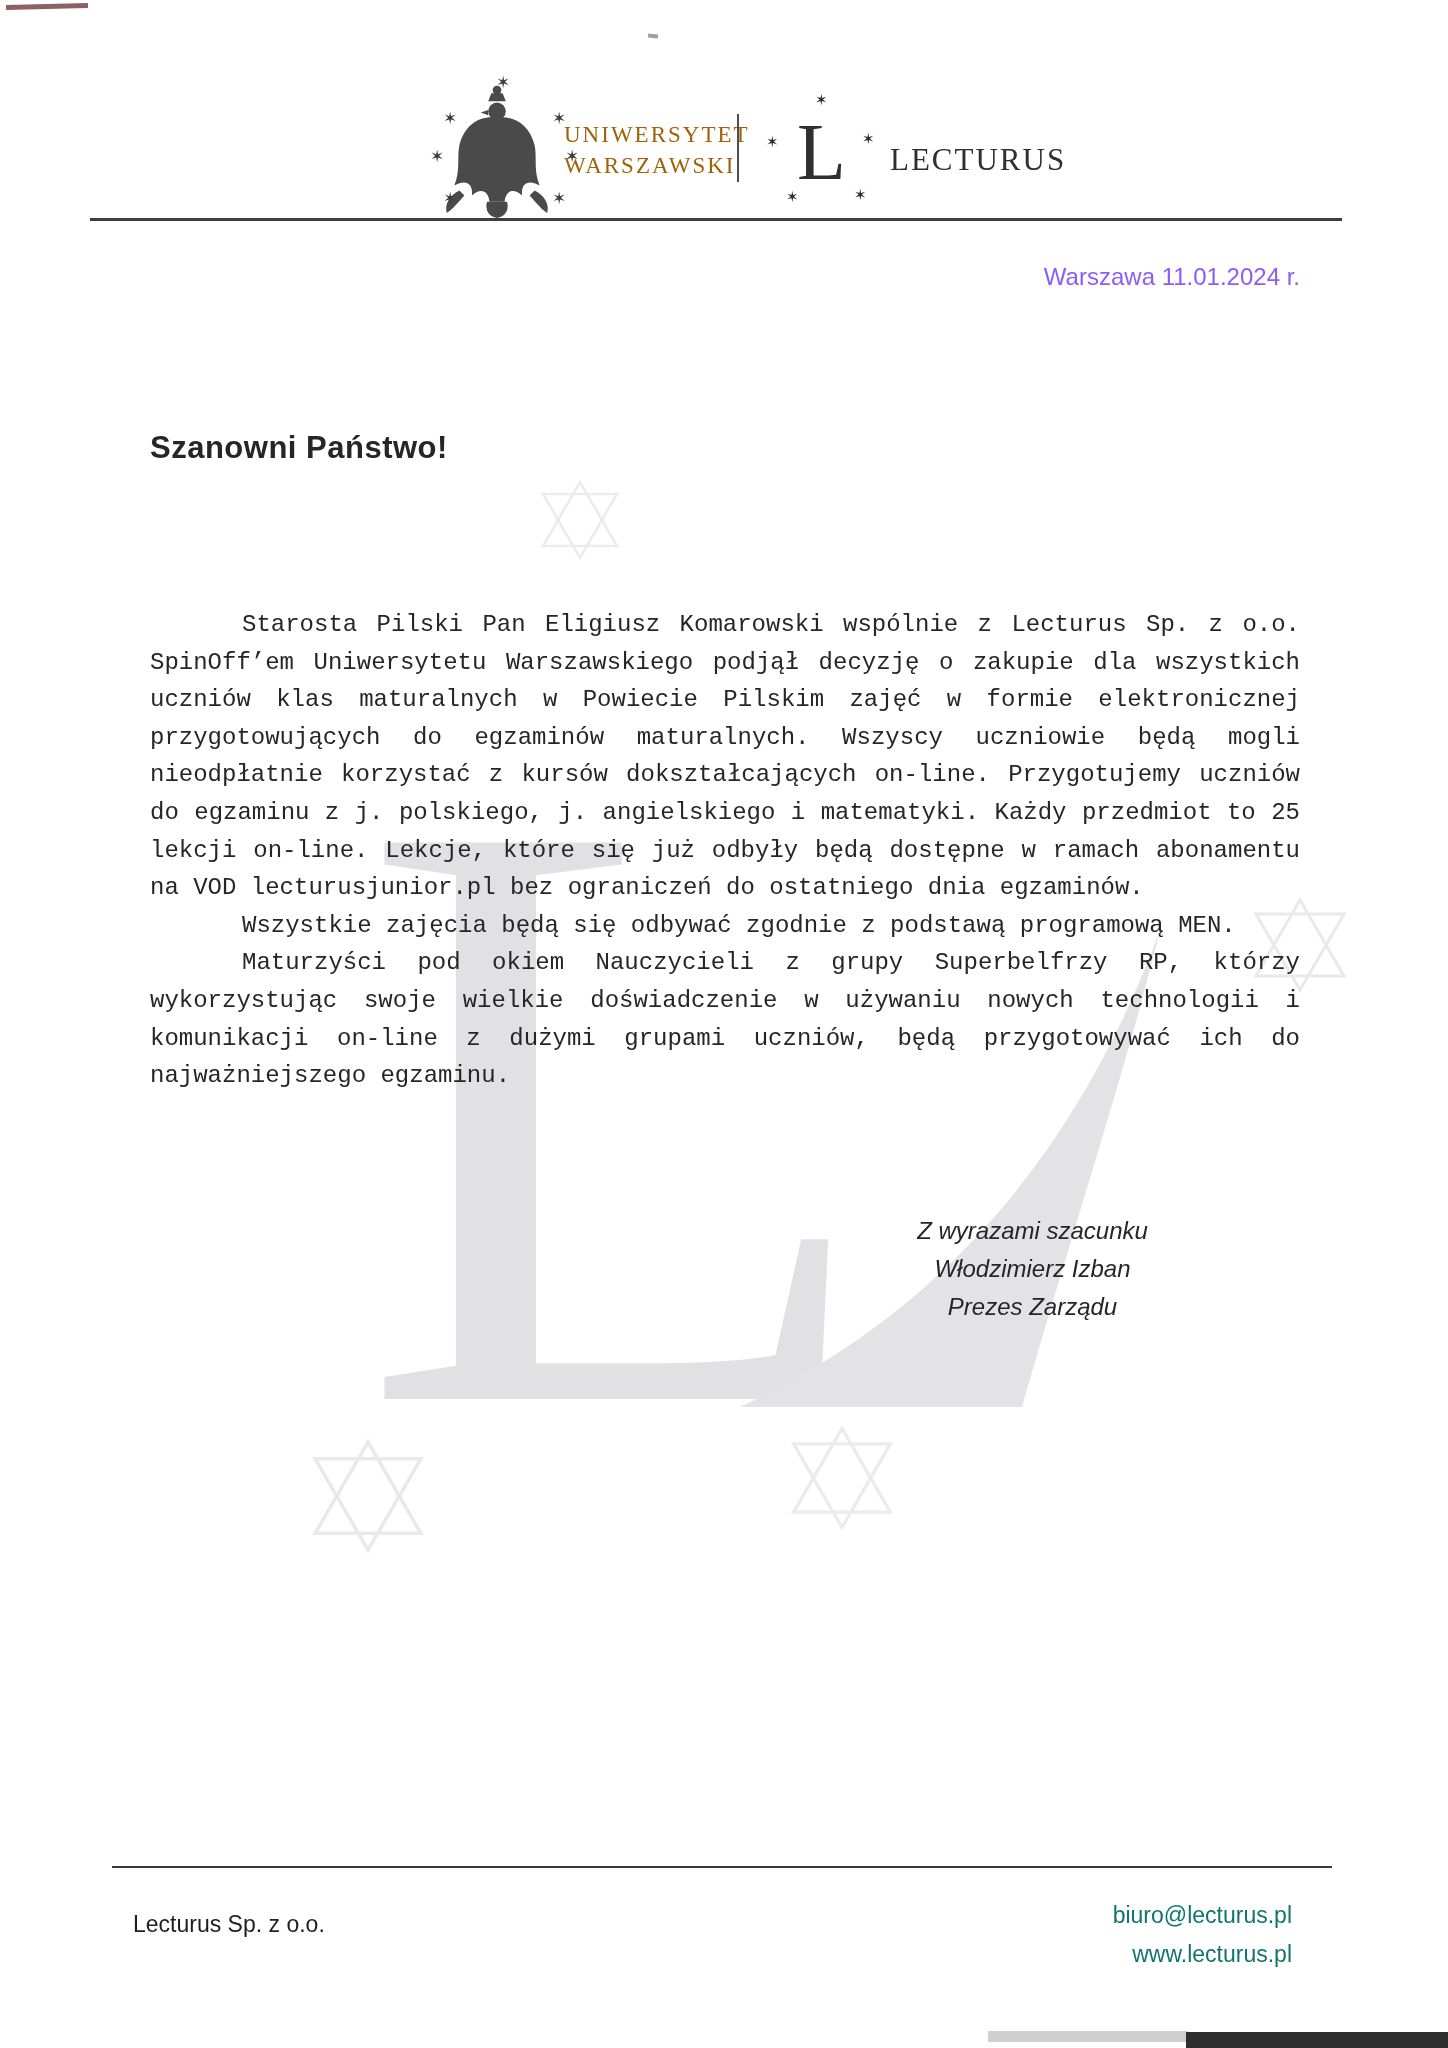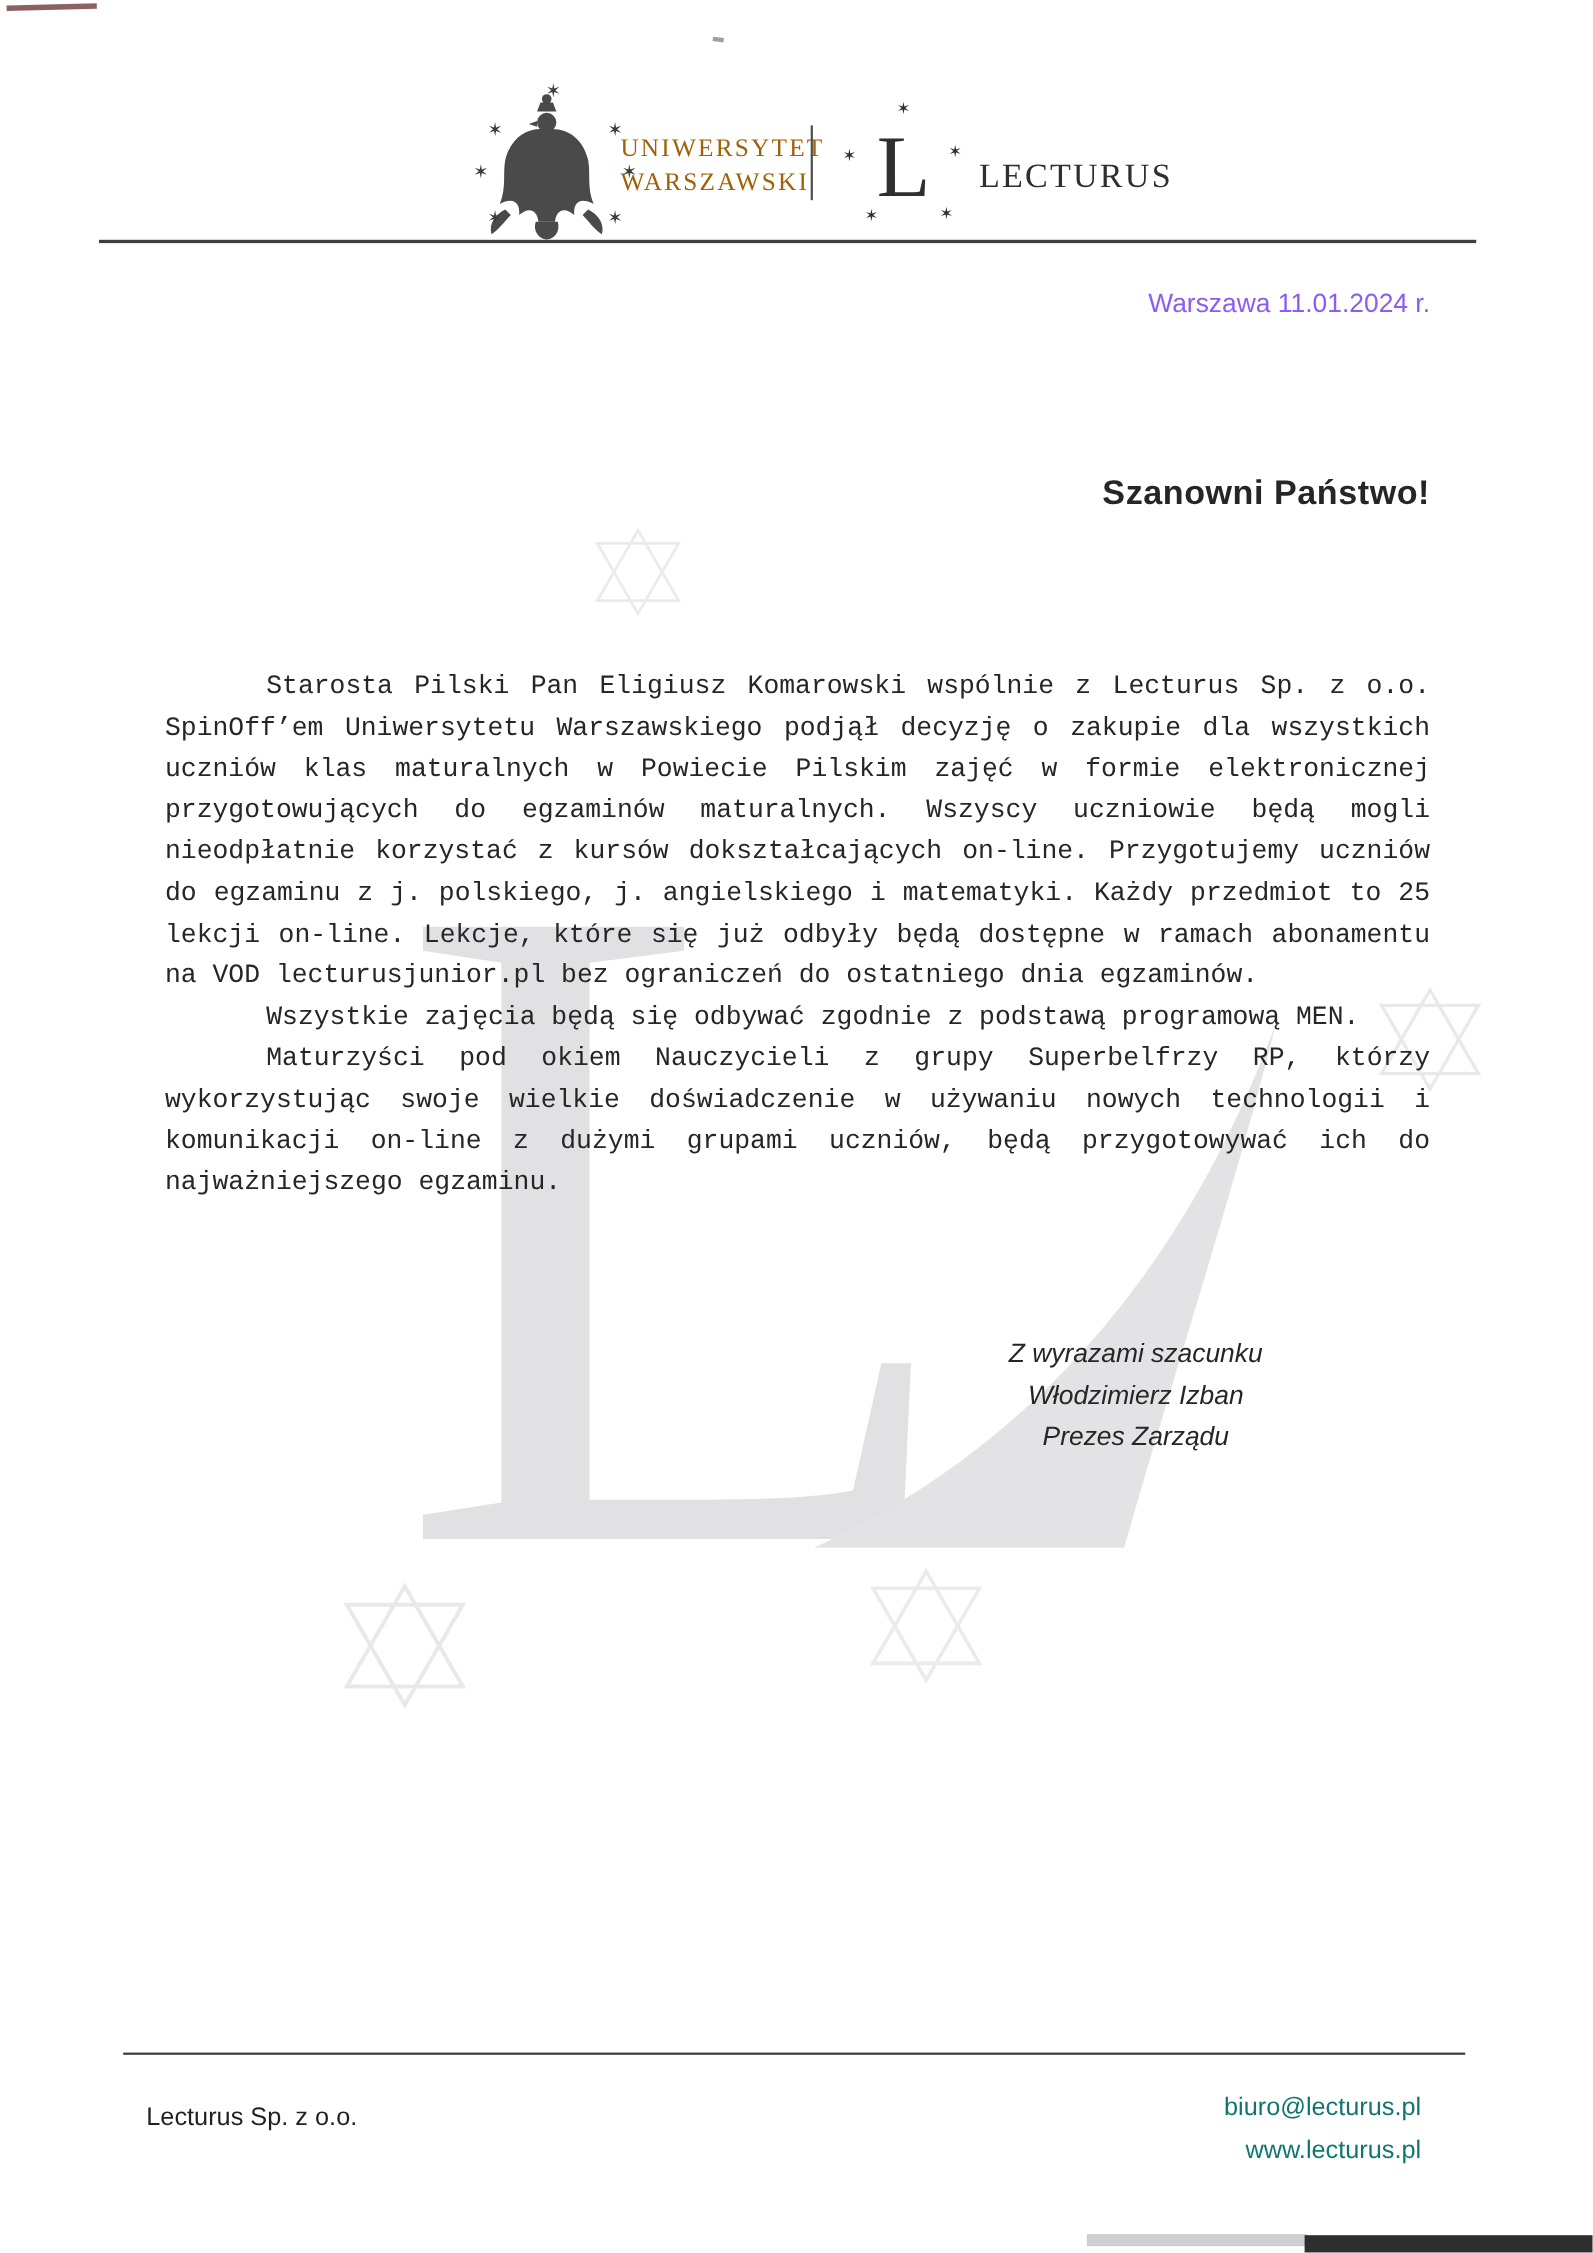--- a/index.html
+++ b/index.html
@@ -32,21 +32,21 @@
     font-family:"Liberation Serif",serif;font-size:31px;letter-spacing:2px;color:#2f2f2f;white-space:nowrap;
   }
   .header-rule{position:absolute;left:90px;top:218px;width:1252px;height:3px;background:#3f3f3f;}
   
   .date-line{
     position:absolute;left:150px;top:263px;width:1150px;
     text-align:right;font-size:24px;color:#8b5cf6;
   }
   .letter-title{
     position:absolute;left:150px;top:430px;width:1150px;
-    text-align:right;font-size:31px;font-weight:700;color:#262626;letter-spacing:.5px;
+    text-align:left;font-size:31px;font-weight:700;color:#262626;letter-spacing:.5px;
   }
   .body-text{
     position:absolute;left:150px;top:606px;width:1150px;z-index:2;
     font-size:24px;line-height:37.6px;color:#262626;
   }
   .body-text p{margin:0;text-align:justify;text-indent:92px;font-family:Liberation Mono, monospace;}
   
   .wm-letter{
     position:absolute;left:360px;top:688px;z-index:0;
     font-family:"Liberation Serif",serif;font-size:850px;line-height:1;color:#e1e1e4;

